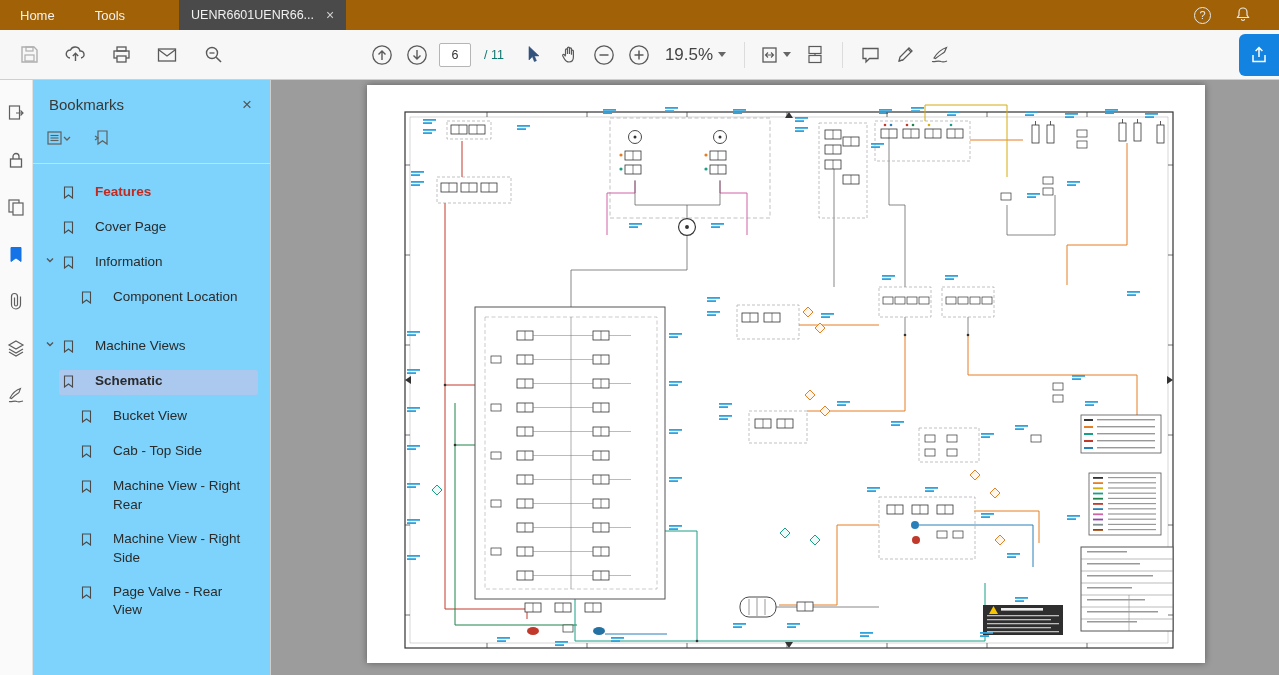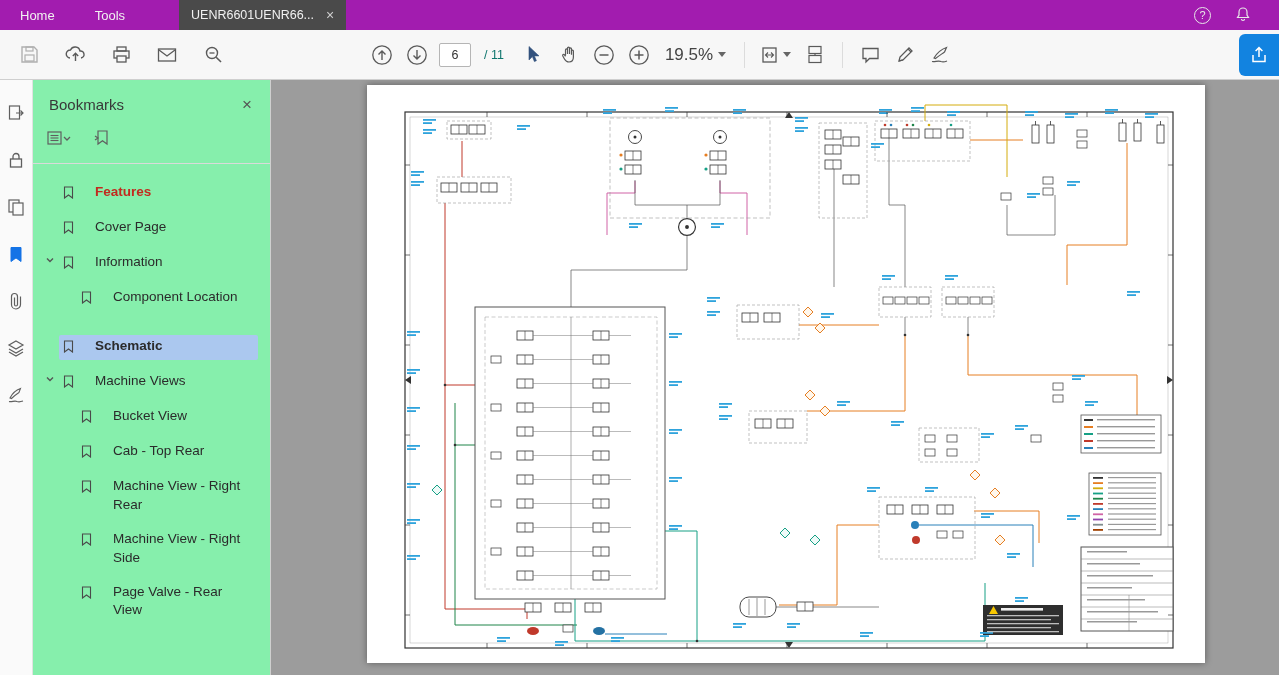--- a/index.html
+++ b/index.html
@@ -1,20 +1,20 @@
 <!DOCTYPE html>
 <html><head>
 <meta charset="utf-8">
 <style>
   * { margin:0; padding:0; box-sizing:border-box; }
   html,body { width:1279px; height:675px; overflow:hidden; font-family:"Liberation Sans", sans-serif; background:#fff; }
   .app { width:1279px; height:675px; display:flex; flex-direction:column; }
 
   
-  .titlebar { flex:0 0 30px; background:#a21caf; display:flex; align-items:stretch; color:#f1f1f1; font-size:13px; }
+  .titlebar { flex:0 0 30px; background:#a16207; display:flex; align-items:stretch; color:#f1f1f1; font-size:13px; }
   .menu-item { padding:0 20px; display:flex; align-items:center; cursor:default; }
   .doc-tab { margin-left:34px; background:#4a4a4a; display:flex; align-items:center; gap:12px; padding:0 12px; font-size:12.5px; max-width:180px; }
   .tab-title { white-space:nowrap; overflow:hidden; text-overflow:ellipsis; max-width:132px;text-align:center; }
   .tab-close { color:#cfcfcf; font-size:14px; line-height:1; }
   .titlebar-right { margin-left:auto; display:flex; align-items:center; gap:24px; padding-right:28px; }
   .help-circle { width:17px; height:17px; border:1.4px solid #e8e8e8; border-radius:50%; display:flex; align-items:center; justify-content:center; font-size:11px; color:#e8e8e8; }
 
   
   .toolbar { flex:0 0 50px; background:#f7f7f7; border-bottom:1px solid #cfcfcf; display:flex; align-items:center; }
   .tb-left { display:flex; align-items:center; gap:20px; padding-left:16px; }
@@ -29,21 +29,21 @@
   .caret { width:0; height:0; border-left:4px solid transparent; border-right:4px solid transparent; border-top:5px solid #666; margin-left:5px; }
   .separator { width:1px; height:26px; background:#dcdcdc; margin:0 5px; }
   .share-btn { width:40px; height:42px; background:#1283e0; border-radius:6px 0 0 6px; display:flex; align-items:center; justify-content:center; margin-left:auto; }
 
   
   .content { flex:1; display:flex; min-height:0; position:relative; }
 
   .rail { flex:0 0 33px; background:#fafafa; border-right:1px solid #e2e2e2; display:flex; flex-direction:column; align-items:center; padding-top:24px; gap:29px; }
   .rail-icon { width:18px; height:18px; display:flex; align-items:center; justify-content:center; }
 
-  .panel { flex:0 0 238px; background:#86efac; border-right:1px solid #cfcfcf; display:flex; flex-direction:column; }
+  .panel { flex:0 0 238px; background:#7dd3fc; border-right:1px solid #cfcfcf; display:flex; flex-direction:column; }
   .panel-header { display:flex; align-items:center; justify-content:space-between; padding:16px 18px 10px 16px; font-size:15px; color:#383838; }
   .panel-close { color:#555; font-size:17px; line-height:1; }
   .panel-tools { display:flex; align-items:center; gap:22px; padding:6px 14px 12px; border-bottom:1px solid #dadada; }
   .bm-list { flex:1; overflow:hidden; padding:12px 6px 10px 0; }
   .bm-row { display:flex; align-items:flex-start; padding:5px 6px 5px 8px; cursor:default; }
   .bm-row.lvl1 { padding-left:26px; }
   .bm-chev { width:18px; flex:0 0 18px; display:flex; justify-content:center; padding-top:4px; }
   .bm-body { display:flex; gap:20px; align-items:flex-start; padding:2px 6px 3px 4px; border-radius:2px; flex:1; }
   .bm-glyph { flex:0 0 12px; padding-top:2px; }
   .bm-label { font-size:13.5px; color:#2b2b2b; line-height:1.4; max-width:142px; }
@@ -310,57 +310,57 @@
               <span class="bm-glyph"><svg width="11" height="13" viewBox="0 0 11 13">
                   <path d="M1.5 1 h8 v11 l-4-3 -4 3 z" fill="none" stroke="#4a4a4a" stroke-width="1.1"></path>
                 </svg></span>
               <span class="bm-label">Component Location</span>
             </span>
           </div>
           <div class="bm-row lvl1">
             <span class="bm-chev"></span>
           </div>
           <div class="bm-row">
-            <span class="bm-chev"></span>
-            <span class="bm-body selected-body">
-              <span class="bm-glyph"><svg width="11" height="13" viewBox="0 0 11 13">
-                  <path d="M1.5 1 h8 v11 l-4-3 -4 3 z" fill="none" stroke="#4a4a4a" stroke-width="1.1"></path>
-                </svg></span>
-              <span class="bm-label bold">Schematic</span>
-            </span>
-          </div>
-          <div class="bm-row">
             <span class="bm-chev">
               <svg width="10" height="10" viewBox="0 0 10 10">
                 <path d="M2 3.5 L5 6.5 L8 3.5" fill="none" stroke="#555" stroke-width="1.4"></path>
               </svg>
             </span>
             <span class="bm-body">
               <span class="bm-glyph"><svg width="11" height="13" viewBox="0 0 11 13">
                   <path d="M1.5 1 h8 v11 l-4-3 -4 3 z" fill="none" stroke="#4a4a4a" stroke-width="1.1"></path>
                 </svg></span>
               <span class="bm-label">Machine Views</span>
             </span>
           </div>
+          <div class="bm-row">
+            <span class="bm-chev"></span>
+            <span class="bm-body selected-body">
+              <span class="bm-glyph"><svg width="11" height="13" viewBox="0 0 11 13">
+                  <path d="M1.5 1 h8 v11 l-4-3 -4 3 z" fill="none" stroke="#4a4a4a" stroke-width="1.1"></path>
+                </svg></span>
+              <span class="bm-label bold">Schematic</span>
+            </span>
+          </div>
           <div class="bm-row lvl1">
             <span class="bm-chev"></span>
             <span class="bm-body">
               <span class="bm-glyph"><svg width="11" height="13" viewBox="0 0 11 13">
                   <path d="M1.5 1 h8 v11 l-4-3 -4 3 z" fill="none" stroke="#4a4a4a" stroke-width="1.1"></path>
                 </svg></span>
               <span class="bm-label">Bucket View</span>
             </span>
           </div>
           <div class="bm-row lvl1">
             <span class="bm-chev"></span>
             <span class="bm-body">
               <span class="bm-glyph"><svg width="11" height="13" viewBox="0 0 11 13">
                   <path d="M1.5 1 h8 v11 l-4-3 -4 3 z" fill="none" stroke="#4a4a4a" stroke-width="1.1"></path>
                 </svg></span>
-              <span class="bm-label">Cab - Top Rear</span>
+              <span class="bm-label">Cab - Top Side</span>
             </span>
           </div>
           <div class="bm-row lvl1">
             <span class="bm-chev"></span>
             <span class="bm-body">
               <span class="bm-glyph"><svg width="11" height="13" viewBox="0 0 11 13">
                   <path d="M1.5 1 h8 v11 l-4-3 -4 3 z" fill="none" stroke="#4a4a4a" stroke-width="1.1"></path>
                 </svg></span>
               <span class="bm-label">Machine View - Right Rear</span>
             </span>

